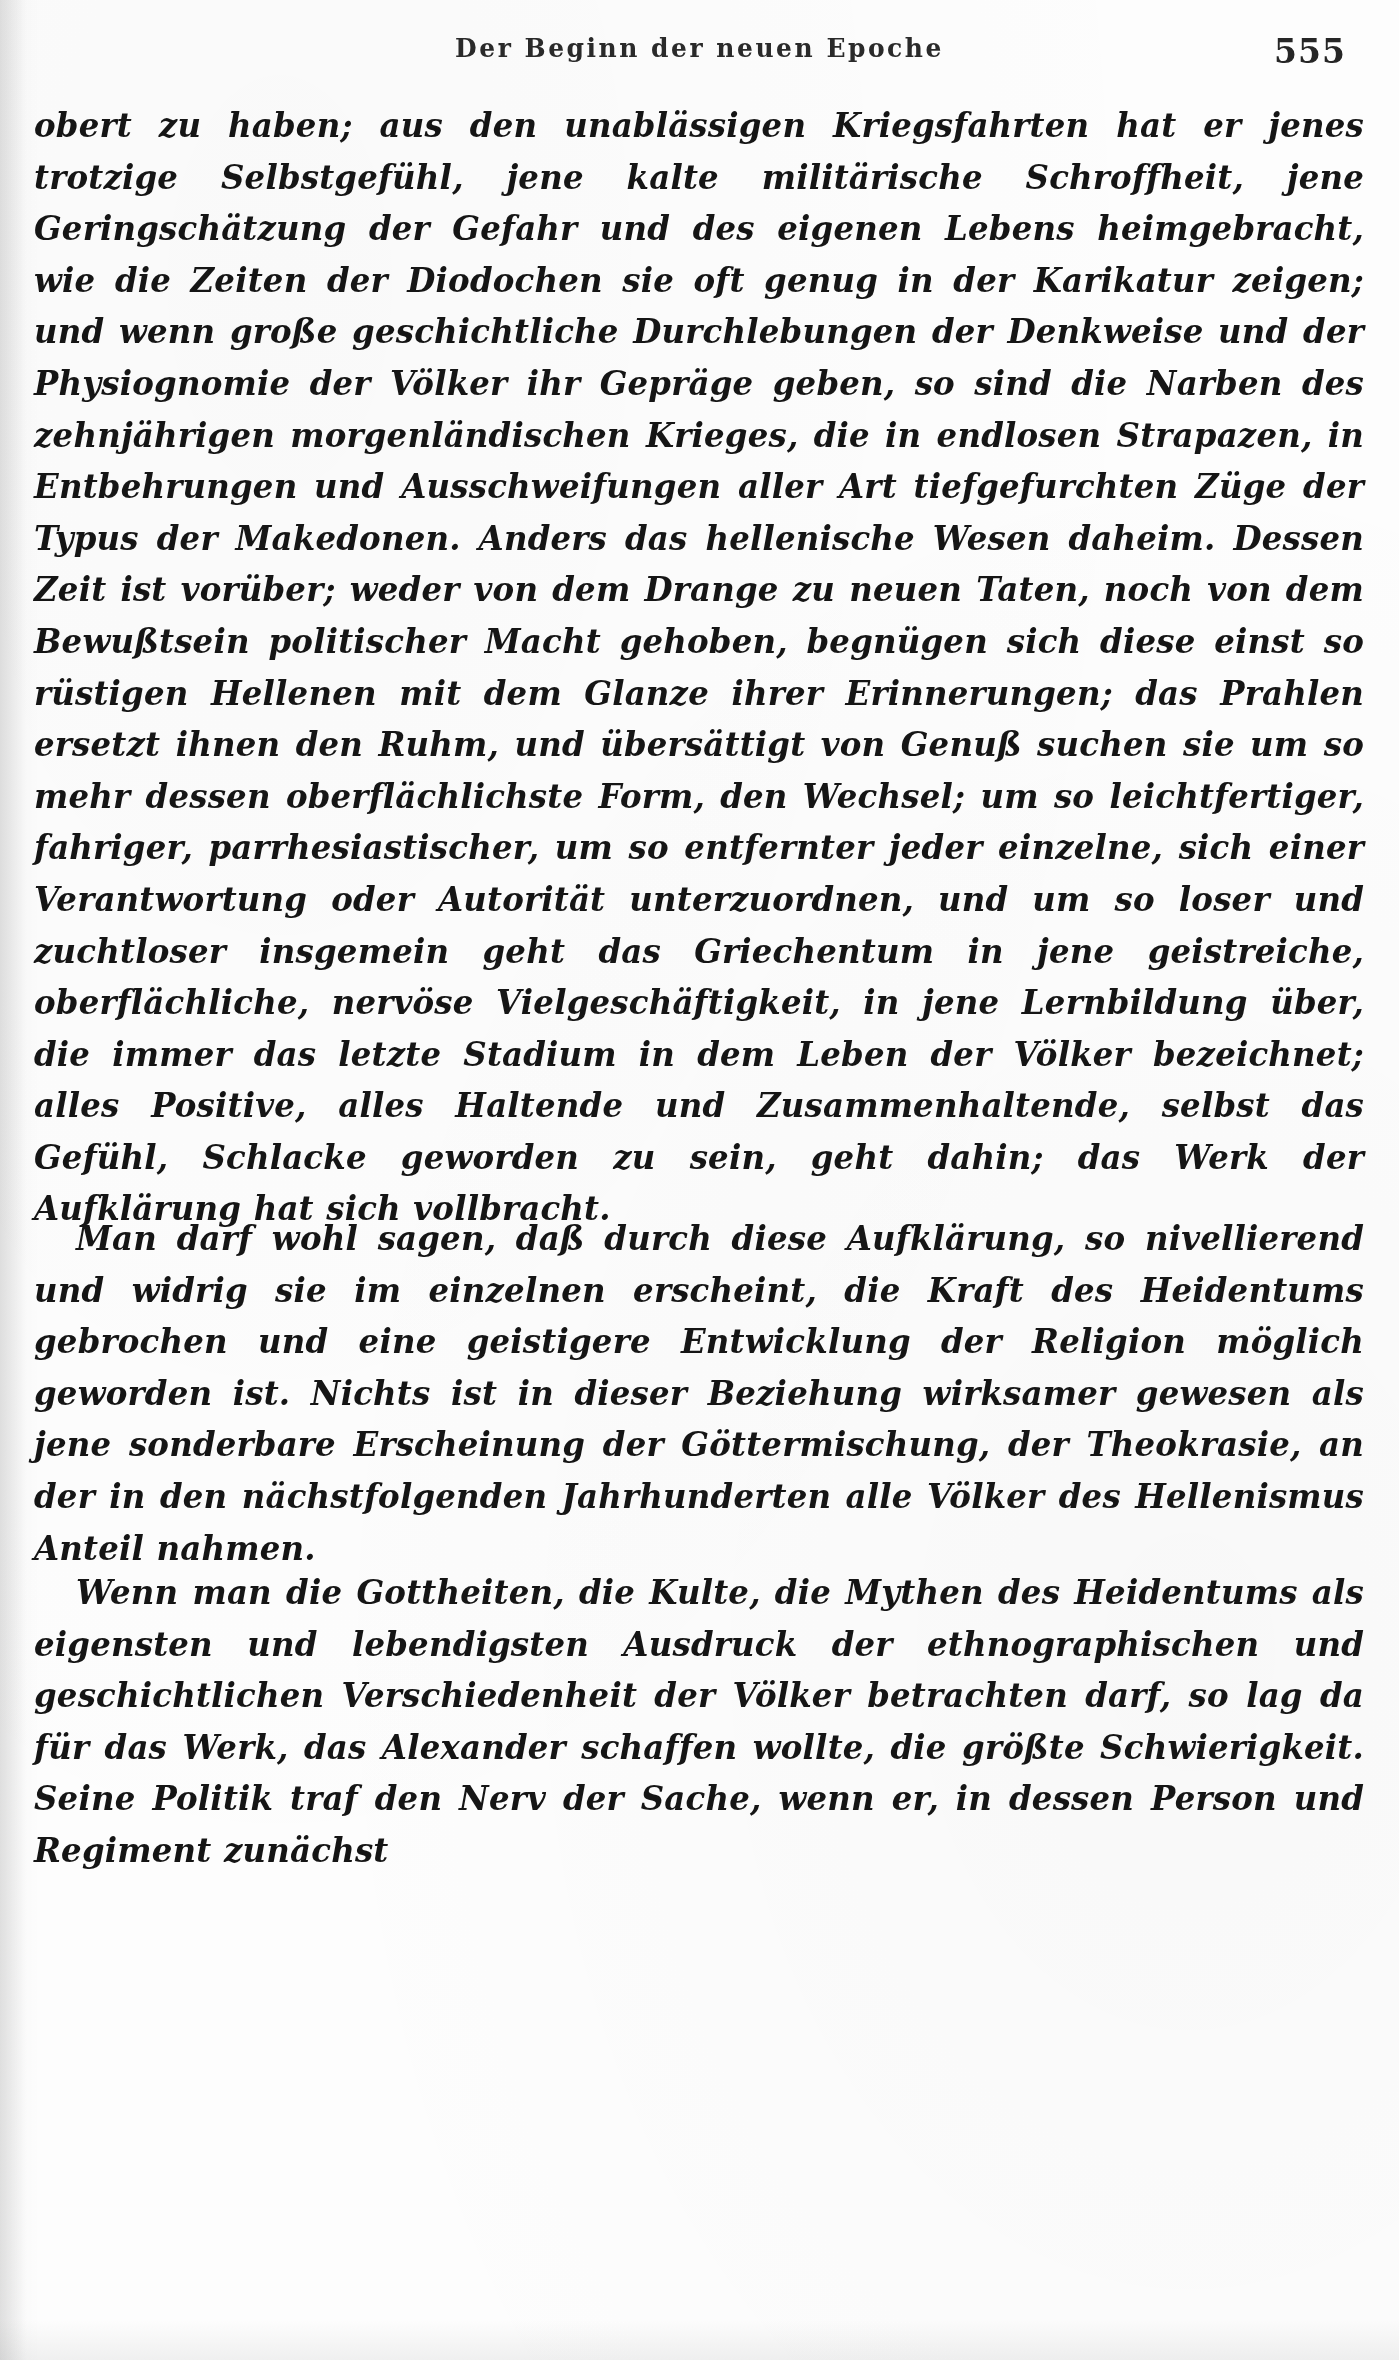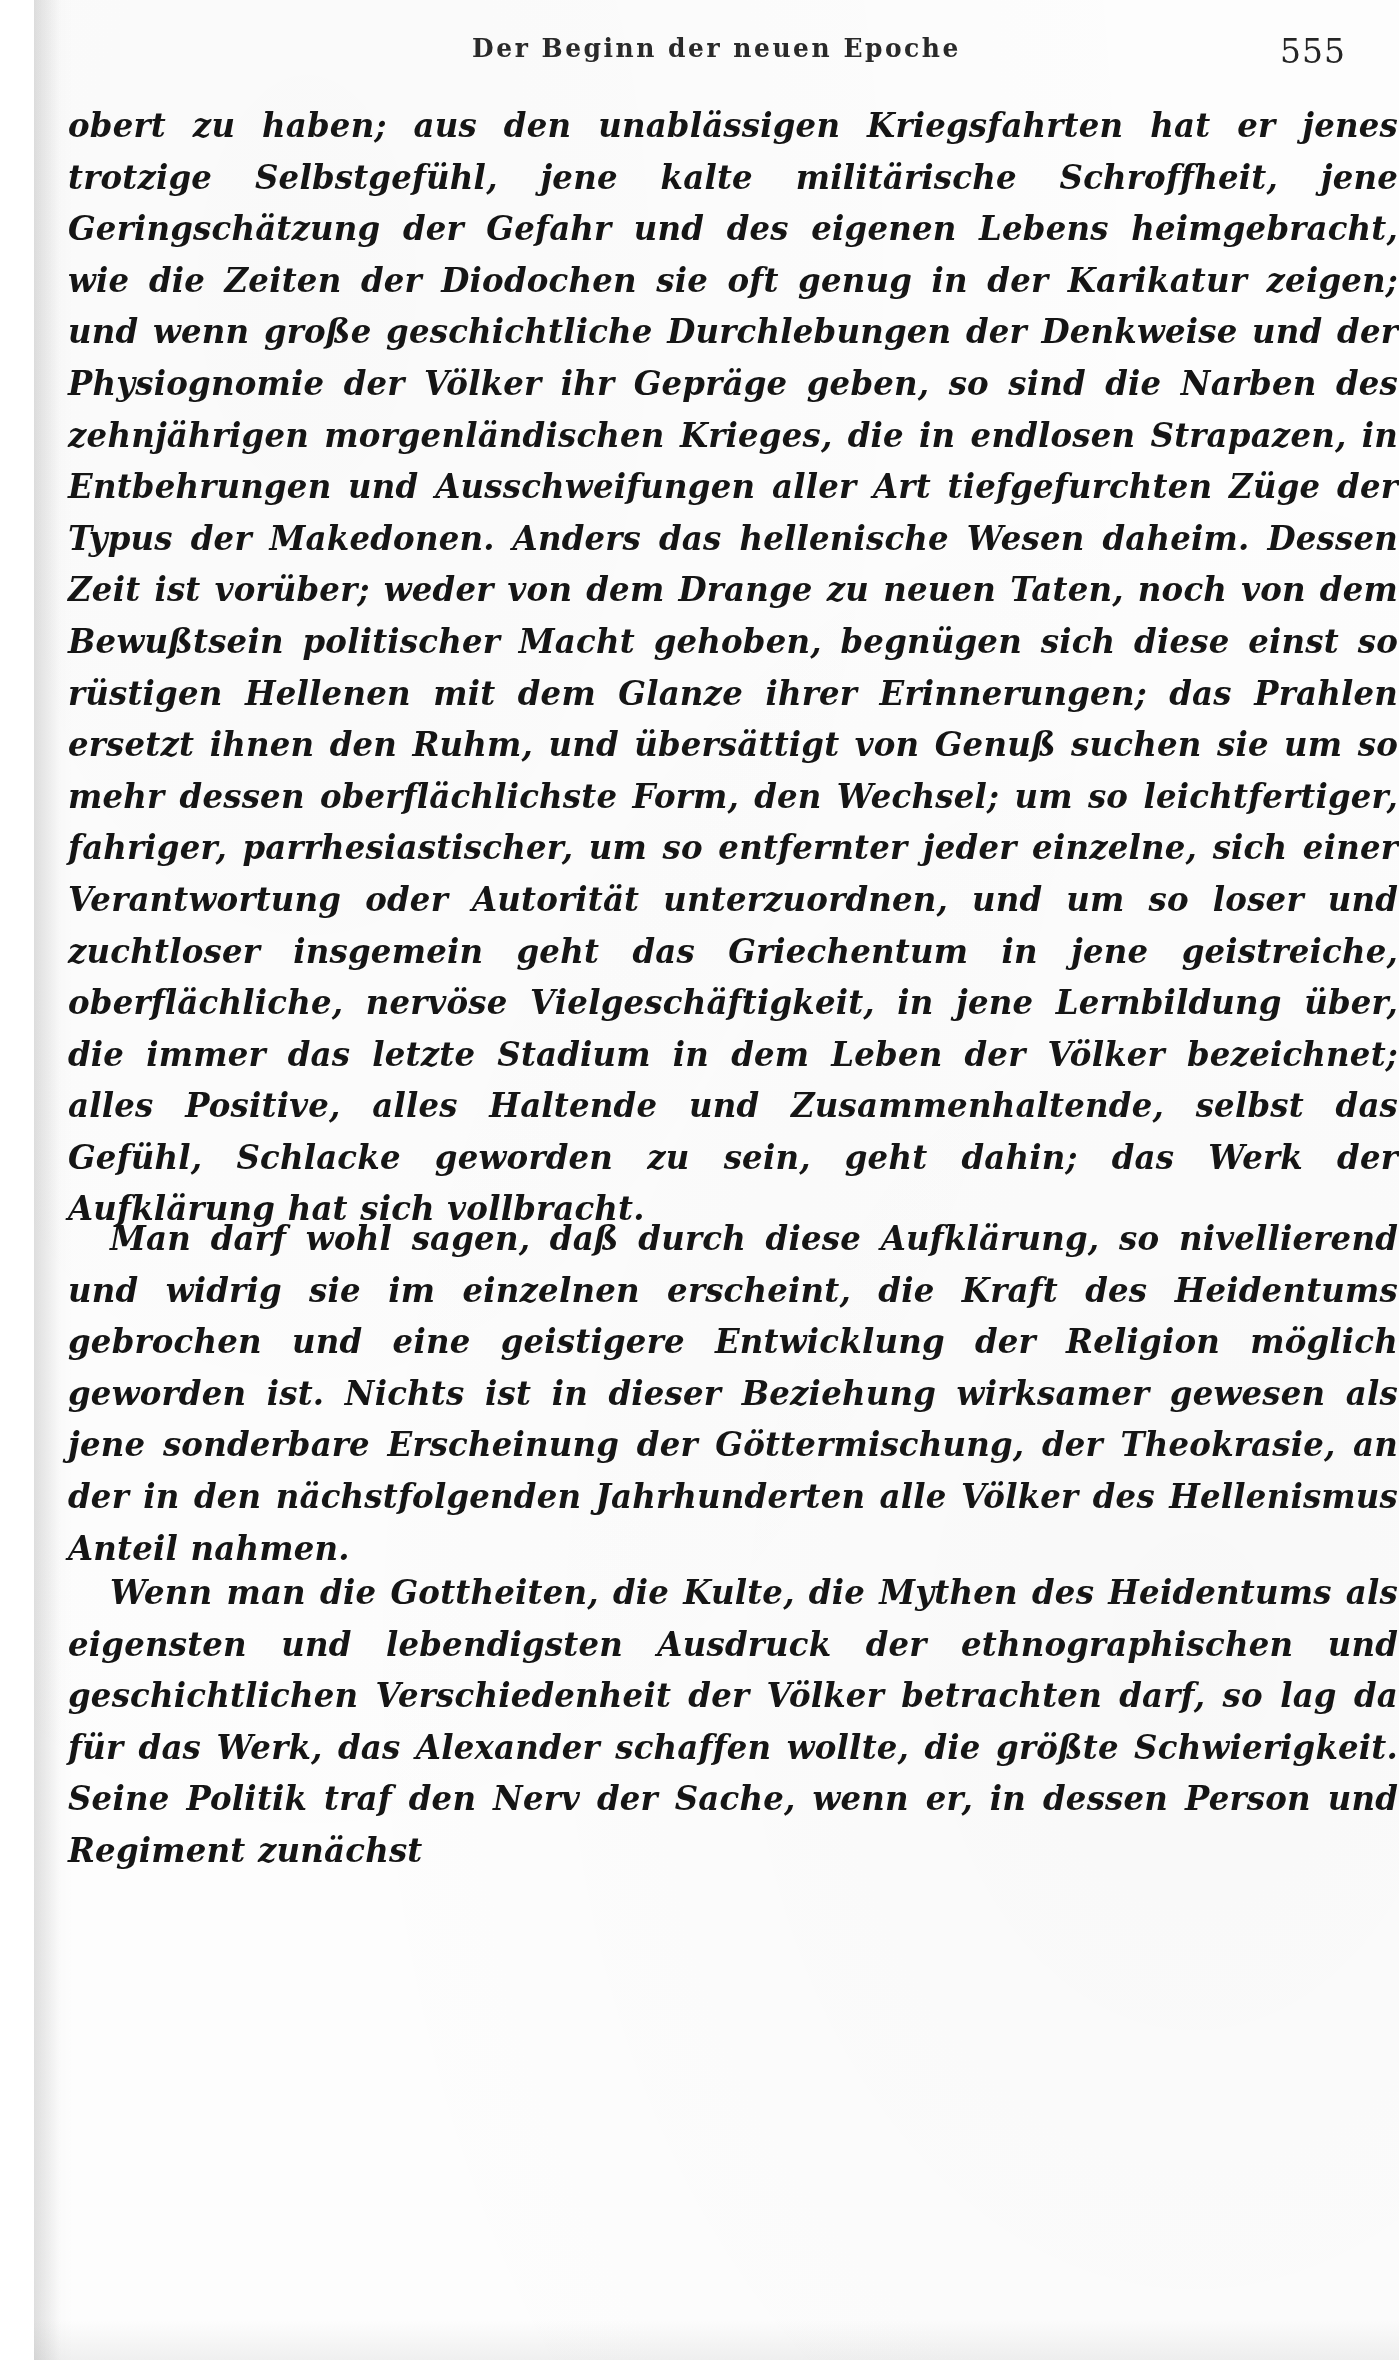--- a/index.html
+++ b/index.html
@@ -17,21 +17,20 @@
   }
   
   .page {
     position: absolute;
     inset: 0;
     background:
       radial-gradient(ellipse at 20% 12%, rgba(0,0,0,0.015), rgba(0,0,0,0) 60%),
       radial-gradient(ellipse at 85% 70%, rgba(0,0,0,0.02), rgba(0,0,0,0) 55%),
       linear-gradient(90deg, rgba(0,0,0,0.03) 0px, rgba(0,0,0,0.0) 40px),
       #fdfdfd;
-    margin-left: 34px;
   }
   .scan-edge-left {
     position: absolute;
     left: 0; top: 0; bottom: 0;
     width: 26px;
     background: linear-gradient(90deg, rgba(120,120,120,0.18), rgba(255,255,255,0));
     pointer-events: none;
   }
   .scan-edge-bottom {
     position: absolute;
@@ -60,21 +59,21 @@
     white-space: nowrap;
     transform: scaleY(1.05);
   }
   .page-number {
     position: absolute;
     right: 8px;
     top: -2px;
     font-size: 33px;
     letter-spacing: 1px;
     color: #262626;
-    font-weight: 400;
+    font-weight: 700;
   }
 
   main.body-text {
     position: absolute;
     top: 100px;
     left: 34px;
     width: 1330px;
     font-style: italic;
   }
   .para {

